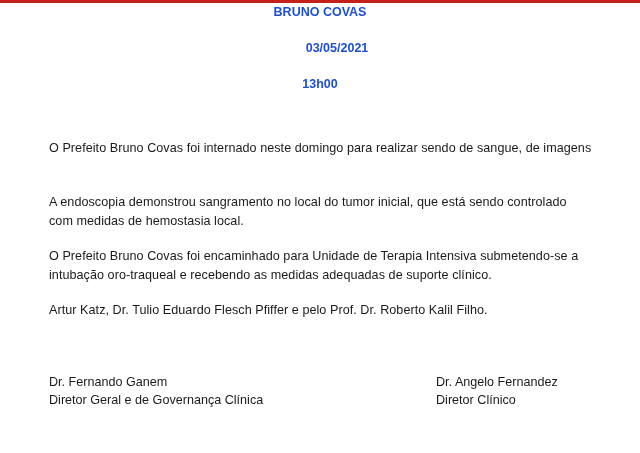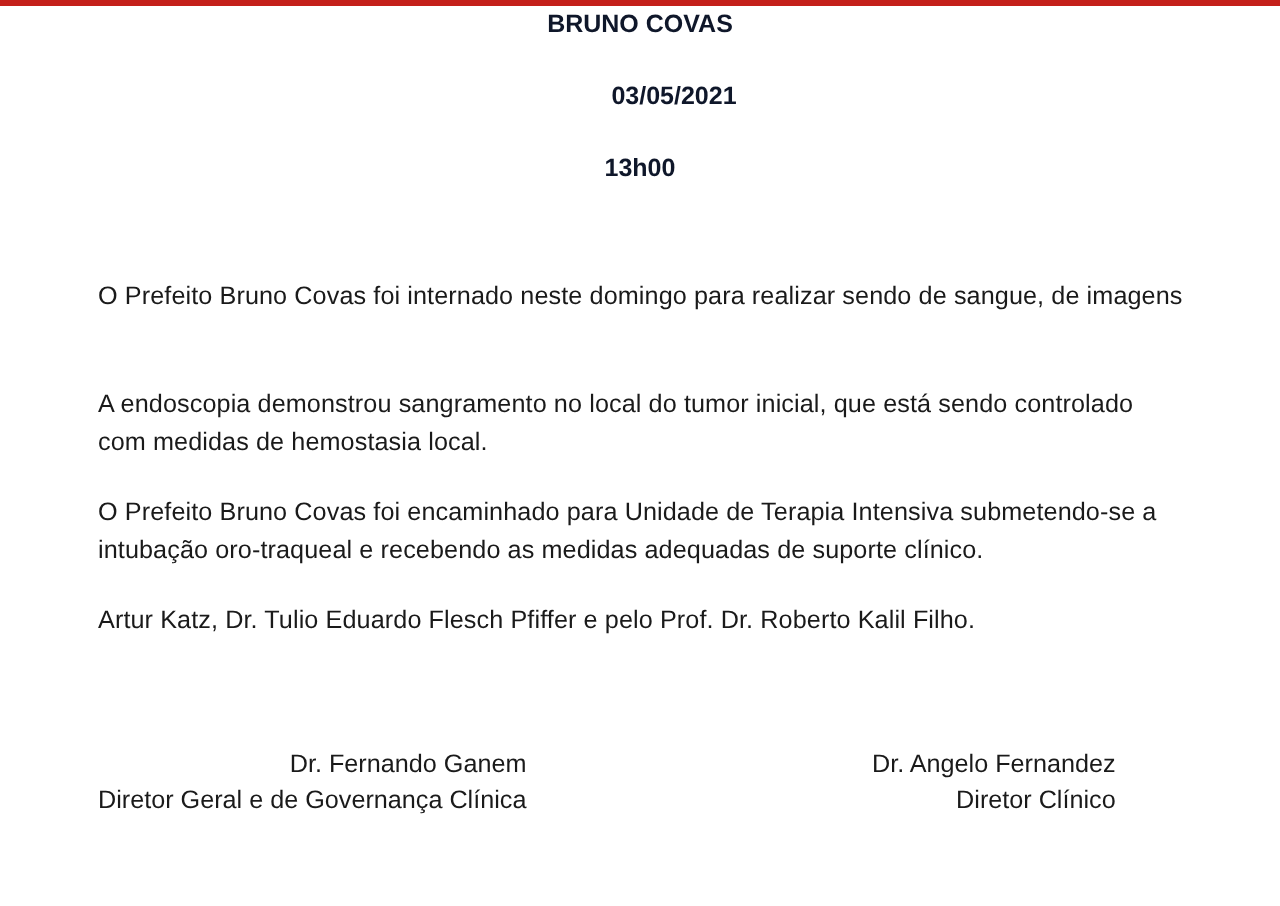--- a/index.html
+++ b/index.html
@@ -1,21 +1,21 @@
 <!DOCTYPE html>
 <html><head>
 <meta charset="utf-8">
 <style>
   html, body { margin:0; padding:0; }
   body { width:640px; height:453px; background:#ffffff; position:relative; overflow:hidden;
          font-family:"Liberation Sans", "DejaVu Sans", sans-serif; color:#1a1a1a; }
   .topbar { position:absolute; left:0; top:0; width:640px; height:3px; background:#c4201a; }
-  .hdr { position:absolute; left:0; width:640px; text-align:center; font-weight:bold; font-size:12.5px; color:#0f172a; }
+  .hdr { position:absolute; left:0; width:640px; text-align:center; font-weight:bold; font-size:12.5px; color:#1d4ed8; }
   .para { position:absolute; left:49px; width:570px; font-size:12.6px; line-height:19px; letter-spacing:0.05px; }
-  .sig { position:absolute; font-size:12.6px; line-height:18px;text-align:right; }
+  .sig { position:absolute; font-size:12.6px; line-height:18px; }
 </style>
 </head>
 <body>
 
 <div class="topbar"></div>
 
 <div class="hdr" style="top:5px;">BRUNO COVAS</div>
 <div class="hdr" style="top:41px;margin-left:17px;">03/05/2021</div>
 <div class="hdr" style="top:77px;">13h00</div>
 

